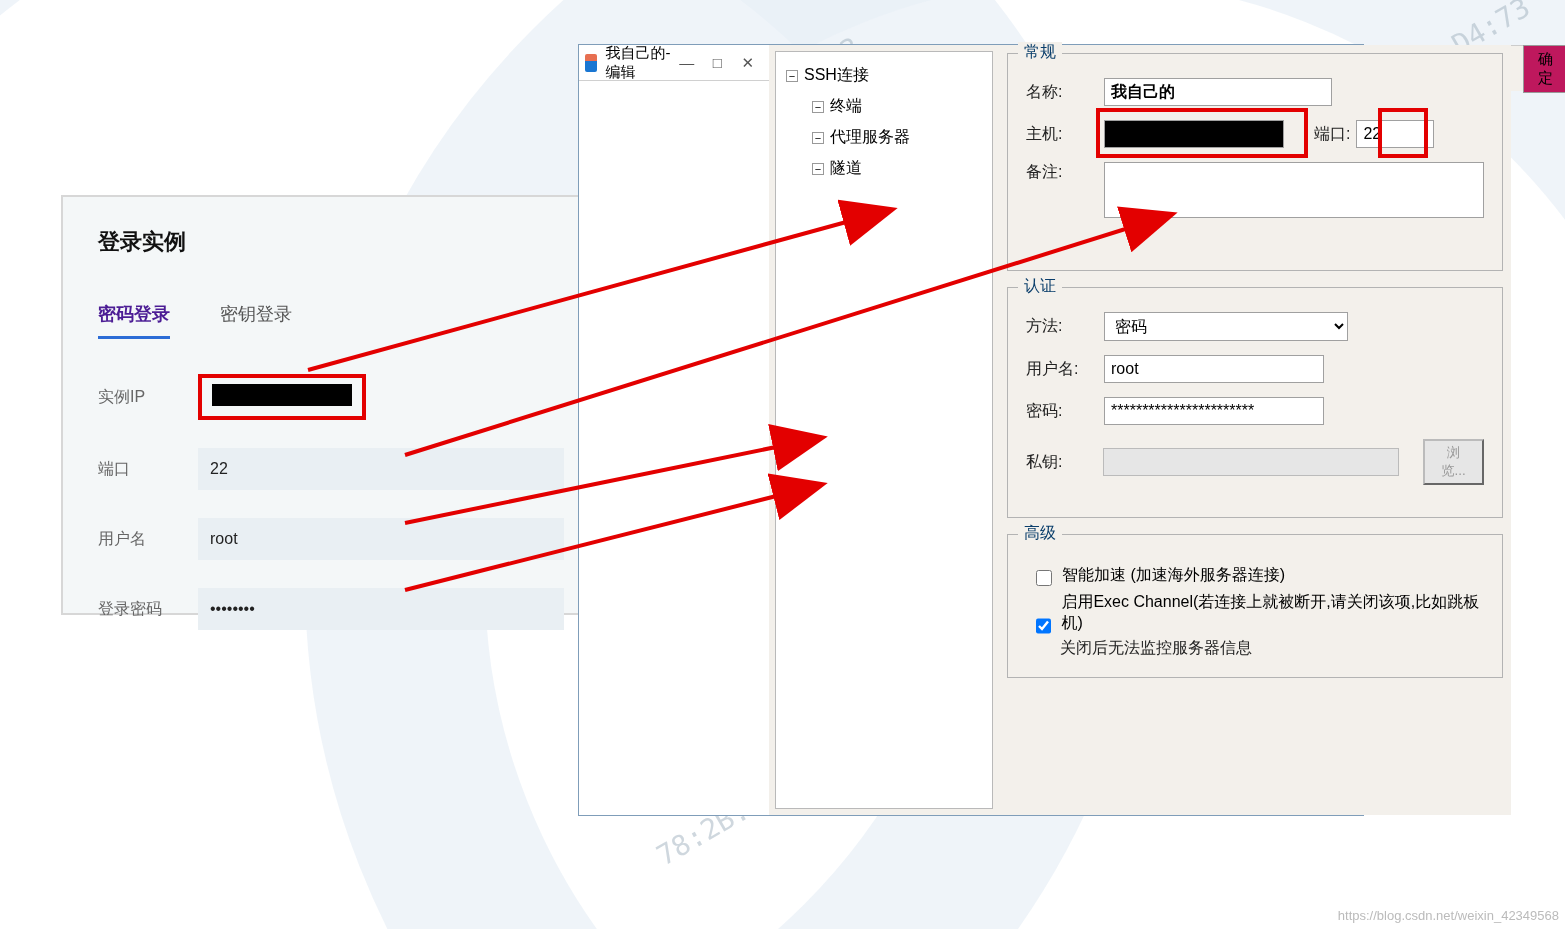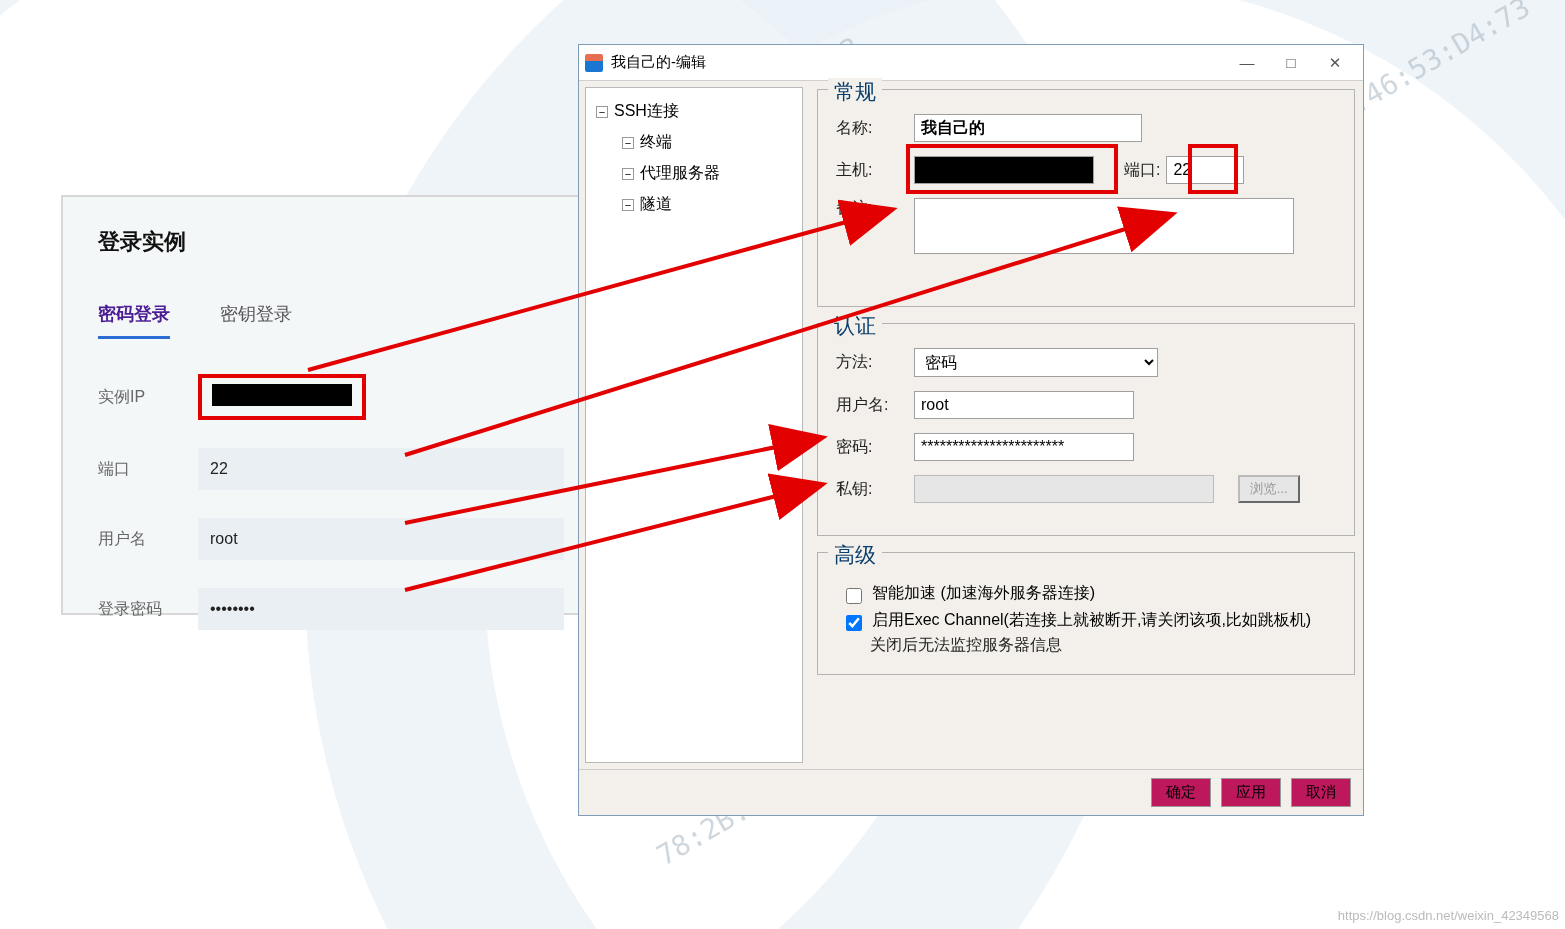--- a/index.html
+++ b/index.html
@@ -96,21 +96,21 @@
   display: inline-block;
 }
 
 
 .dialog {
   position: absolute;
   left: 578px; top: 44px;
   width: 786px; height: 772px;
   border: 1px solid #7f9db9;
   background: #fff;
-  display: flex; flex-direction: column;
+  display: flex; flex-direction: row;
 }
 .titlebar {
   height: 36px;
   background: #fff;
   border-bottom: 1px solid #d0d0d0;
   display: flex; align-items: center;
   padding: 0 6px;
   font-size: 15px;
 }
 .titlebar .java-icon {
@@ -147,21 +147,21 @@
   border: 1px solid #b3b3b3;
   padding: 24px 18px 18px;
   margin-bottom: 16px;
   position: relative;
 }
 .groupbox .legend {
   position: absolute; top: -12px; left: 10px;
   background: #f3f0eb;
   padding: 0 6px;
   color: #0a3e6b;
-  font-size: 21px;
+  font-size: 16px;
 }
 .field-row {
   display:flex; align-items:center;
   margin-bottom: 14px;
 }
 .field-row label { width: 78px; color:#222; font-size:16px; }
 .field-row input[type=text], .field-row textarea, .field-row select {
   font-size: 16px;
   padding: 4px 6px;
   border: 1px solid #a0a0a0;

